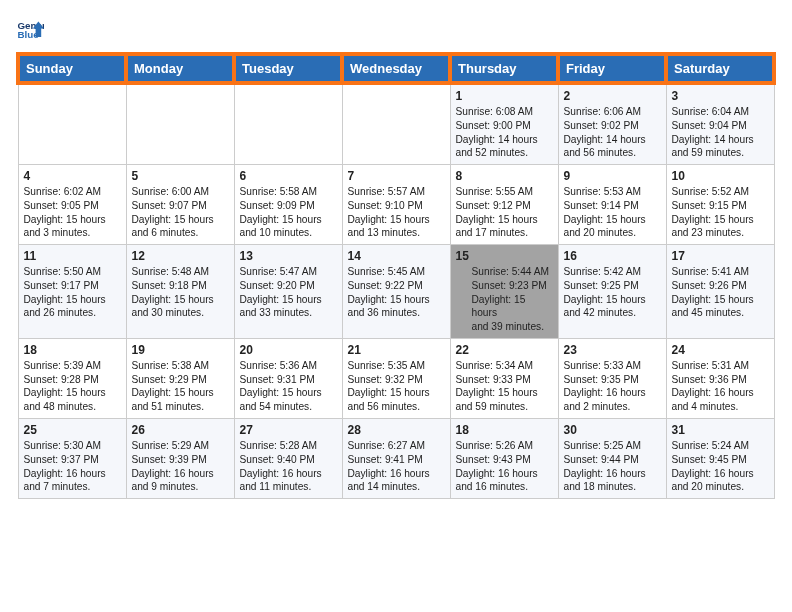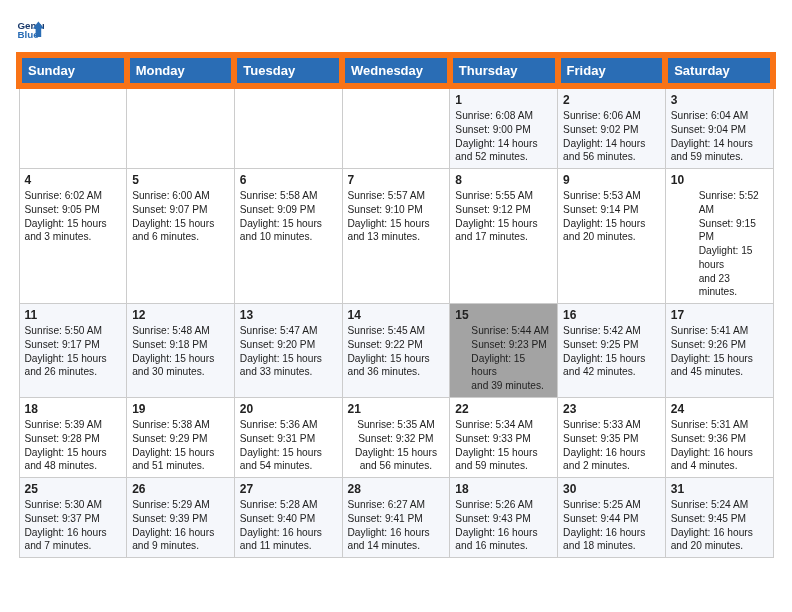--- a/index.html
+++ b/index.html
@@ -41,21 +41,21 @@
       width: 100%;
       border-collapse: collapse;
       border: 1px solid #ccc;
     }
     .calendar th {
       background: #2a6db5;
       color: #fff;
       text-align: left;
       padding: 5px 6px;
       font-size: 13px;
-      border: 6px solid #f97316;
+      border: 4px solid #f97316;
     }
     .calendar td {
       vertical-align: top;
       border: 1px solid #ccc;
       padding: 4px 5px;
       width: 108px;
       min-height: 80px;
       font-size: 10.5px;
       color: #222;
       background: #fff;
@@ -179,21 +179,21 @@
         </td>
         <td style="background: rgb(255, 255, 255);">
           <span class="day-number">9</span>
           <div class="cell-content" style="white-space: pre-line;">Sunrise: 5:53 AM
 Sunset: 9:14 PM
 Daylight: 15 hours
 and 20 minutes.</div>
         </td>
         <td style="background: rgb(255, 255, 255);">
           <span class="day-number">10</span>
-          <div class="cell-content" style="white-space: pre-line; margin-left: 28px;">Sunrise: 5:52 AM
+          <div class="cell-content" style="white-space: pre-line;">Sunrise: 5:52 AM
 Sunset: 9:15 PM
 Daylight: 15 hours
 and 23 minutes.</div>
         </td>
       </tr>
       <tr>
         <td style="background: rgb(245, 247, 251);">
           <span class="day-number">11</span>
           <div class="cell-content" style="white-space: pre-line;">Sunrise: 5:50 AM
 Sunset: 9:17 PM
@@ -260,21 +260,21 @@
         </td>
         <td style="background: rgb(255, 255, 255);">
           <span class="day-number">20</span>
           <div class="cell-content" style="white-space: pre-line;">Sunrise: 5:36 AM
 Sunset: 9:31 PM
 Daylight: 15 hours
 and 54 minutes.</div>
         </td>
         <td style="background: rgb(255, 255, 255);">
           <span class="day-number">21</span>
-          <div class="cell-content" style="white-space: pre-line; text-align: center;">Sunrise: 5:35 AM
+          <div class="cell-content" style="white-space: pre-line;">Sunrise: 5:35 AM
 Sunset: 9:32 PM
 Daylight: 15 hours
 and 56 minutes.</div>
         </td>
         <td style="background: rgb(255, 255, 255);">
           <span class="day-number">22</span>
           <div class="cell-content" style="white-space: pre-line;">Sunrise: 5:34 AM
 Sunset: 9:33 PM
 Daylight: 15 hours
 and 59 minutes.</div>

